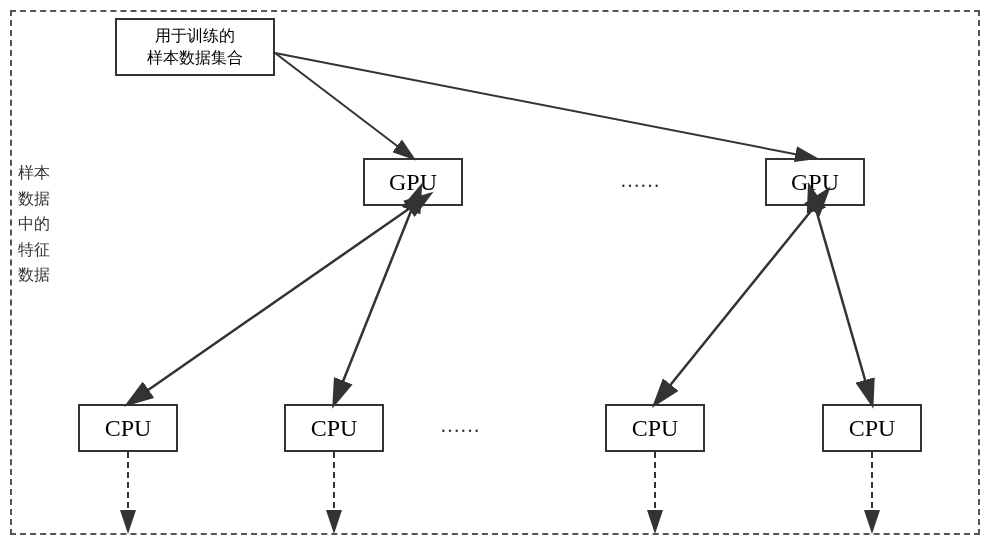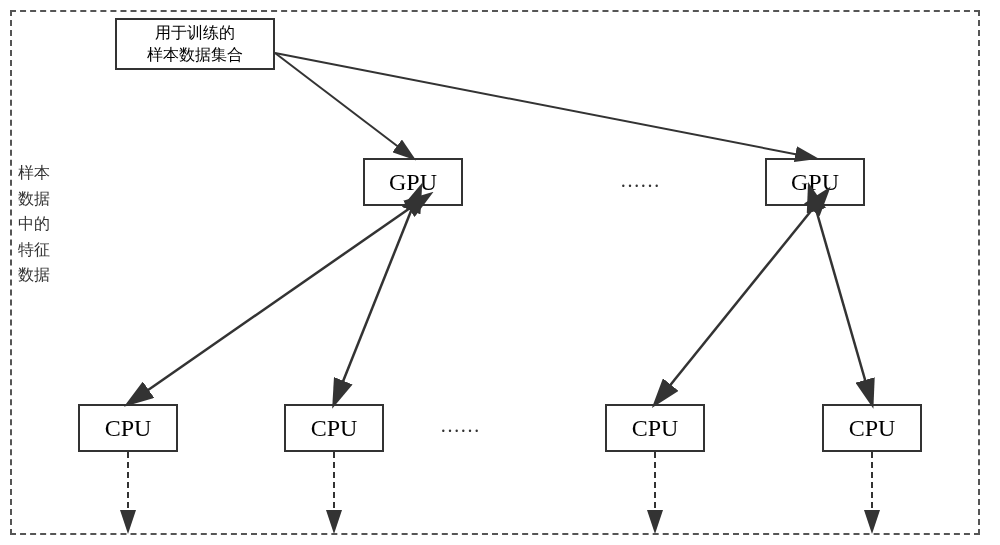--- a/index.html
+++ b/index.html
@@ -21,21 +21,21 @@
       border: 2px solid #333;
       background: #fff;
       display: flex;
       align-items: center;
       justify-content: center;
       font-size: 24px;
       font-weight: normal;
     }
     .box-dataset {
       width: 160px;
-      height: 52px;
+      height: 58px;
       top: 18px;
       left: 115px;
       text-align: center;
       line-height: 1.4;
       font-size: 16px;
     }
     .box-gpu1 {
       width: 100px;
       height: 48px;
       top: 158px;

